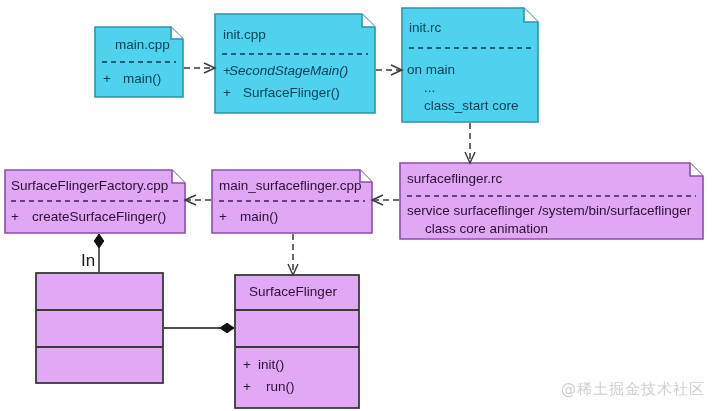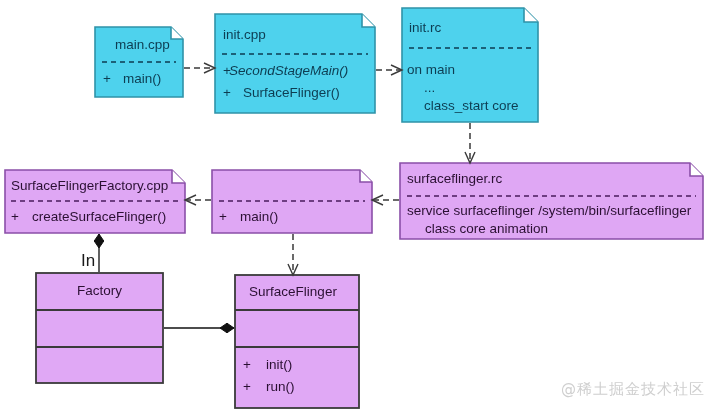--- a/index.html
+++ b/index.html
@@ -189,32 +189,32 @@
 
   <div class="note-title cyan-fg" style="left:409px; top:20px;">init.rc</div>
   <div class="note-line cyan-fg" style="left:407px; top:62px;">on main</div>
   <div class="note-line cyan-fg" style="left:424px; top:80px;">...</div>
   <div class="note-line cyan-fg" style="left:424px; top:98px;">class_start core</div>
 
   <div class="note-title purple-fg" style="left:407px; top:171px;">surfaceflinger.rc</div>
   <div class="note-line purple-fg" style="left:407px; top:203px;">service surfaceflinger /system/bin/surfaceflinger</div>
   <div class="note-line purple-fg" style="left:425px; top:221px;">class core animation</div>
 
+  <div class="note-title purple-fg" style="left:219px; top:178px;">main_surfaceflinger.cpp</div>
   <div class="plus purple-fg" style="left:219px; top:209px;">+</div>
   <div class="note-line purple-fg" style="left:240px; top:209px;">main()</div>
 
   <div class="note-title purple-fg" style="left:11px; top:178px;">SurfaceFlingerFactory.cpp</div>
   <div class="plus purple-fg" style="left:11px; top:209px;">+</div>
   <div class="note-line purple-fg" style="left:32px; top:209px;">createSurfaceFlinger()</div>
 
-  <div class="class-title purple-fg" style="left:36px; top:283px; width:127px;">Factory</div>
 
   <div class="class-title purple-fg" style="left:235px; top:284px; width:116px;">SurfaceFlinger</div>
   <div class="plus purple-fg" style="left:243px; top:357px;">+</div>
-  <div class="note-line purple-fg" style="left:266px; top:357px;text-align:right;">init()</div>
+  <div class="note-line purple-fg" style="left:258px; top:357px;text-align:right;">init()</div>
   <div class="plus purple-fg" style="left:243px; top:379px;">+</div>
   <div class="note-line purple-fg" style="left:266px; top:379px;">run()</div>
 
   <div class="edge-label" style="left:81px; top:251px;">In</div>
 
   <div class="watermark">@稀土掘金技术社区</div>
 
 </div>
 
 </body></html>

